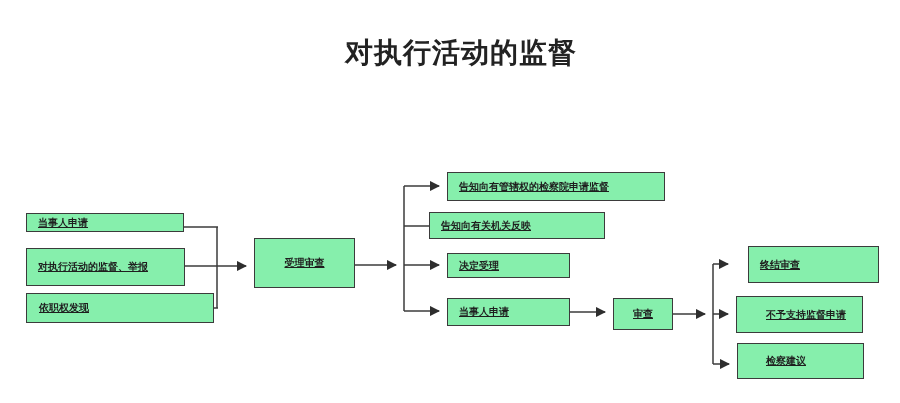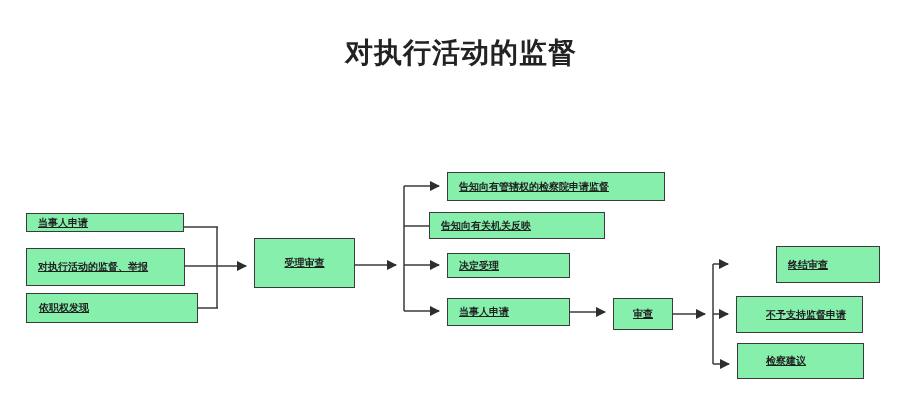--- a/index.html
+++ b/index.html
@@ -49,28 +49,28 @@
     line-height: 1;
     text-decoration: underline;
   }
   .node.centered {
     justify-content: center;
     padding: 0;
   }
   
   .n0  { left: 26px;  top: 213px; width: 158px; height: 19px; }
   .n1  { left: 26px;  top: 248px; width: 159px; height: 38px; }
-  .n2  { left: 26px;  top: 293px; width: 172px; height: 30px; padding-left: 12px; }
+  .n2  { left: 26px;  top: 293px; width: 188px; height: 30px; padding-left: 12px; }
   .n3  { left: 254px; top: 238px; width: 101px; height: 50px; }
   .n4  { left: 447px; top: 172px; width: 218px; height: 29px; }
   .n5  { left: 429px; top: 212px; width: 176px; height: 27px; }
   .n6  { left: 447px; top: 253px; width: 123px; height: 25px; }
   .n7  { left: 447px; top: 298px; width: 123px; height: 28px; }
   .n8  { left: 613px; top: 298px; width: 60px;  height: 32px; }
-  .n9  { left: 776px; top: 246px; width: 104px; height: 37px; }
+  .n9  { left: 748px; top: 246px; width: 131px; height: 37px; }
   .n10 { left: 736px; top: 296px; width: 127px; height: 37px; padding-left: 29px; }
   .n11 { left: 737px; top: 343px; width: 127px; height: 36px; padding-left: 28px; }
 </style>
 </head>
 <body>
 
 <div class="canvas">
 
   <div class="diagram-title">对执行活动的监督</div>
 

